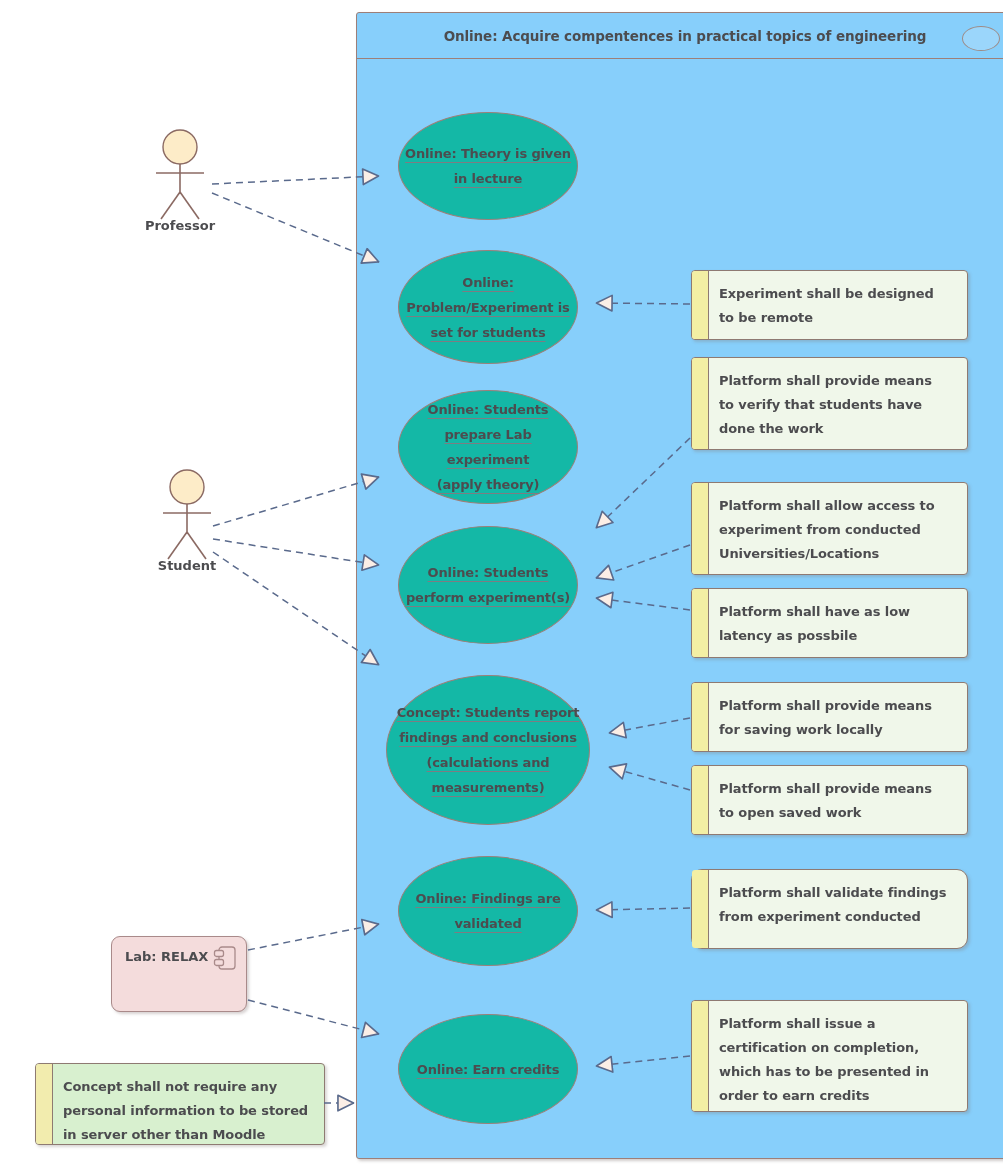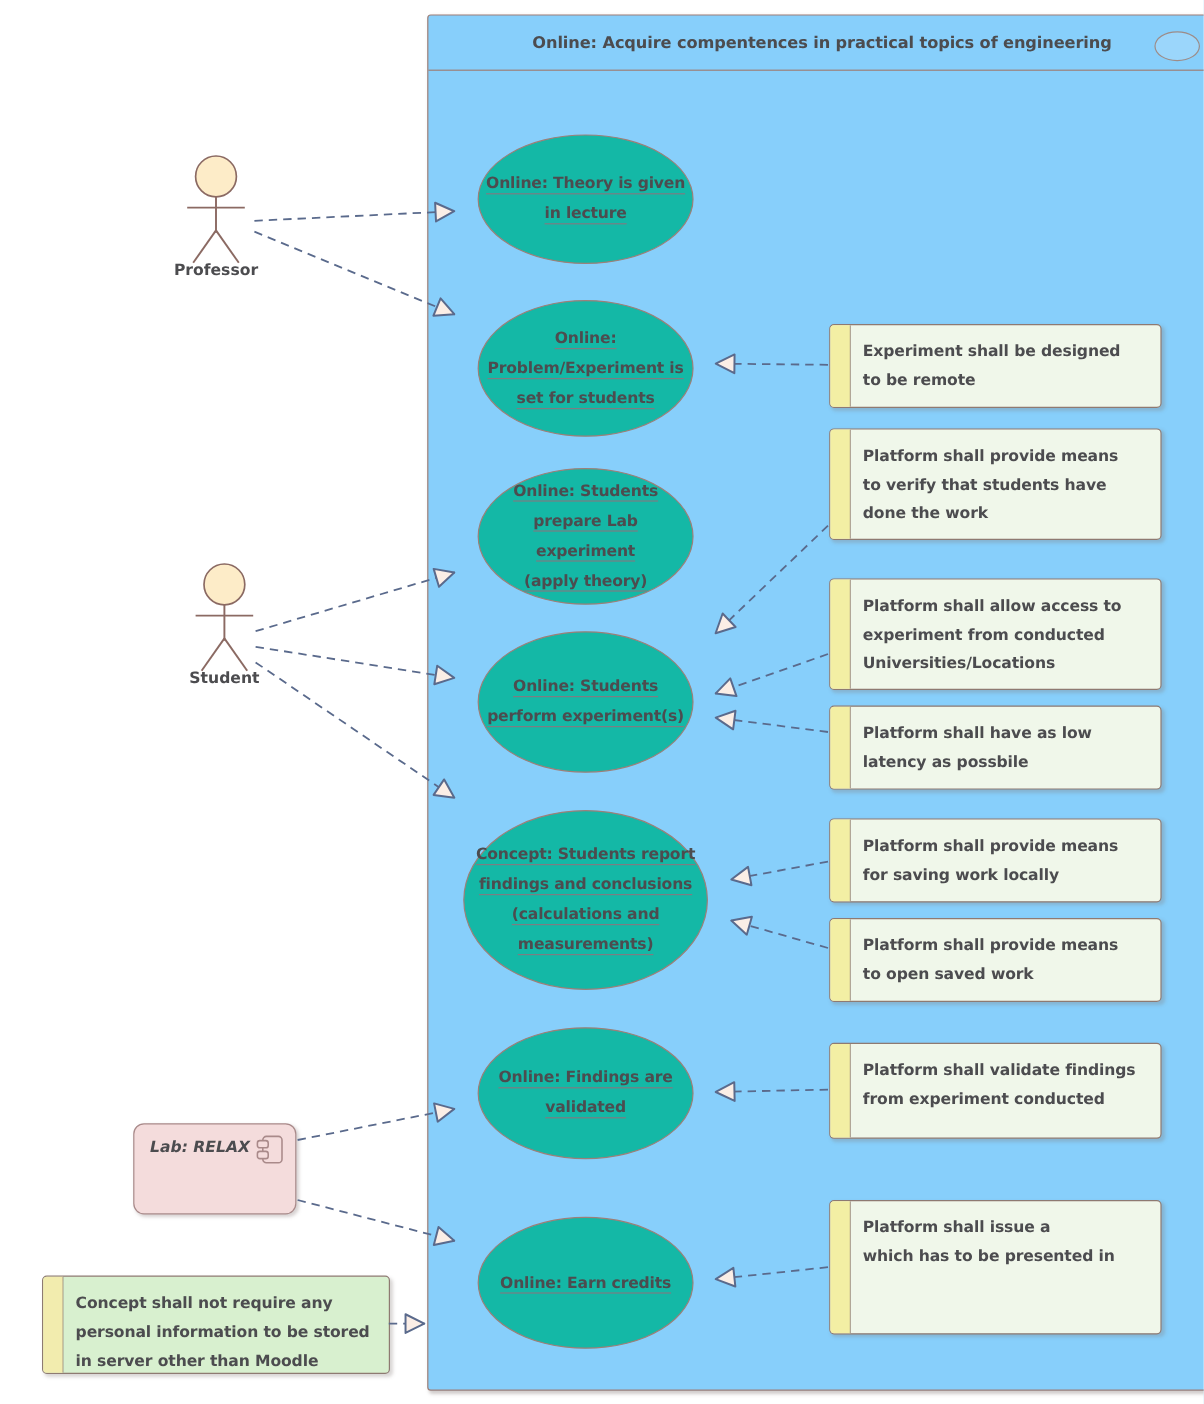--- a/index.html
+++ b/index.html
@@ -119,21 +119,20 @@
     position: absolute;
     left: 91px;
     top: 936px;
     width: 134px;
     height: 74px;
     background: #f4dcdc;
     border: 1.3px solid #a98a8a;
     border-radius: 9px;
     box-shadow: 2px 2px 3px rgba(140,125,125,0.35);
     z-index: 4;
-    font-style: italic;
   }
   .component-label {
     position: absolute;
     left: 13px;
     top: 12px;
     font-size: 13px;
     font-weight: bold;
     color: #4c4c4f;
     white-space: nowrap;
   }
@@ -353,33 +352,35 @@
   </div>
 
   <div class="note" style="left:671px; top:765px; width:277px; height:70px;">
     <div class="note-stripe"></div>
     <div class="note-body">
       <div>Platform shall provide means</div>
       <div>to open saved work</div>
     </div>
   </div>
 
-  <div class="note" style="left:671px; top:869px; width:277px; height:80px;">
+  <div class="note" style="left:671px; top:869px; width:277px; height:80px;border-radius:11px;">
     <div class="note-stripe"></div>
     <div class="note-body">
       <div>Platform shall validate findings</div>
       <div>from experiment conducted</div>
     </div>
   </div>
 
   <div class="note" style="left:671px; top:1000px; width:277px; height:112px;">
     <div class="note-stripe"></div>
     <div class="note-body">
       <div>Platform shall issue a</div>
+      <div>certification on completion,</div>
       <div>which has to be presented in</div>
+      <div>order to earn credits</div>
     </div>
   </div>
 
   <div class="note greenish" style="left:15px; top:1063px; width:290px; height:82px;">
     <div class="note-stripe"></div>
     <div class="note-body">
       <div>Concept shall not require any</div>
       <div>personal information to be stored</div>
       <div>in server other than Moodle</div>
     </div>

